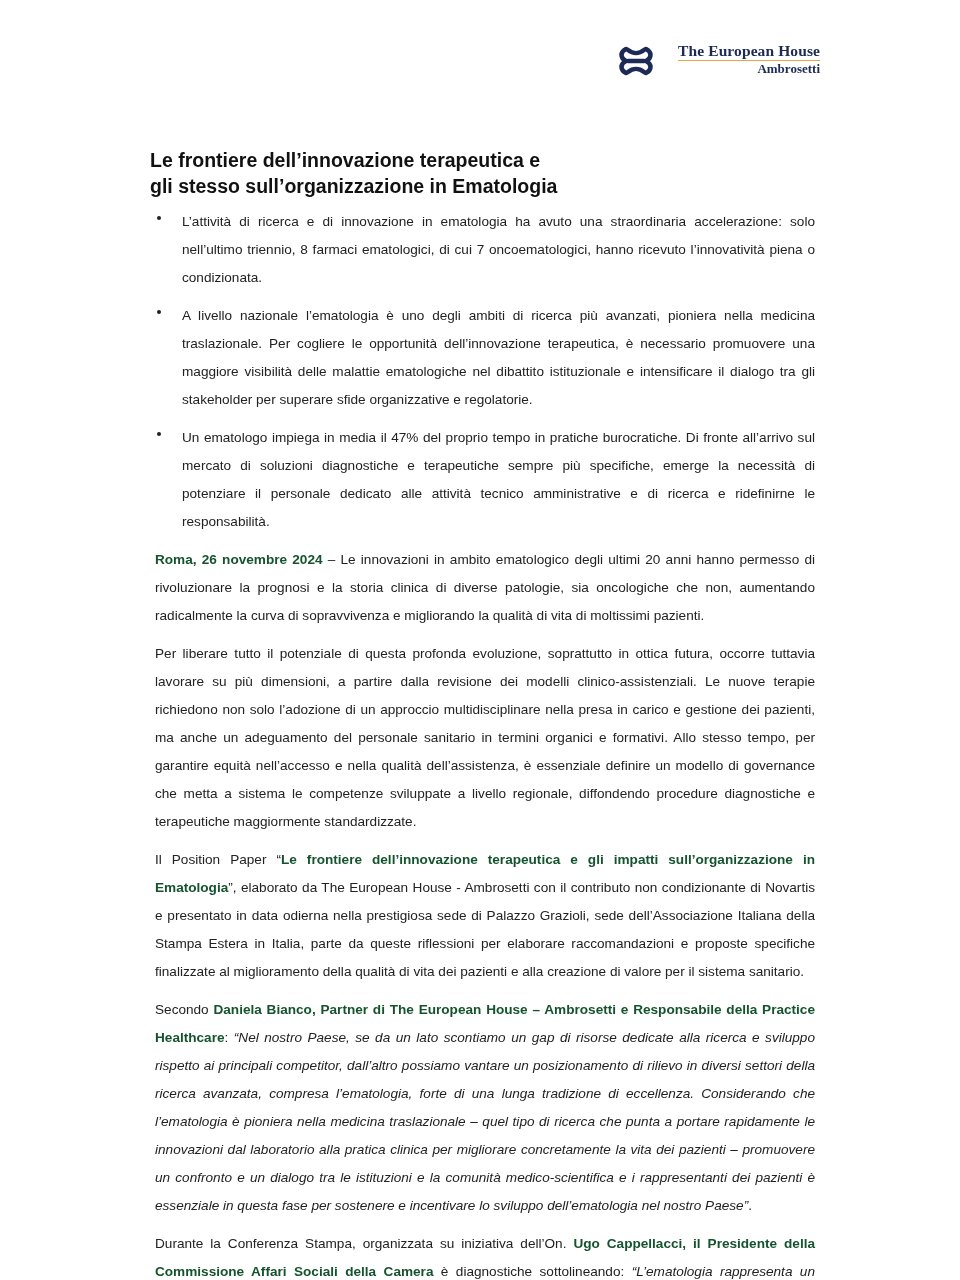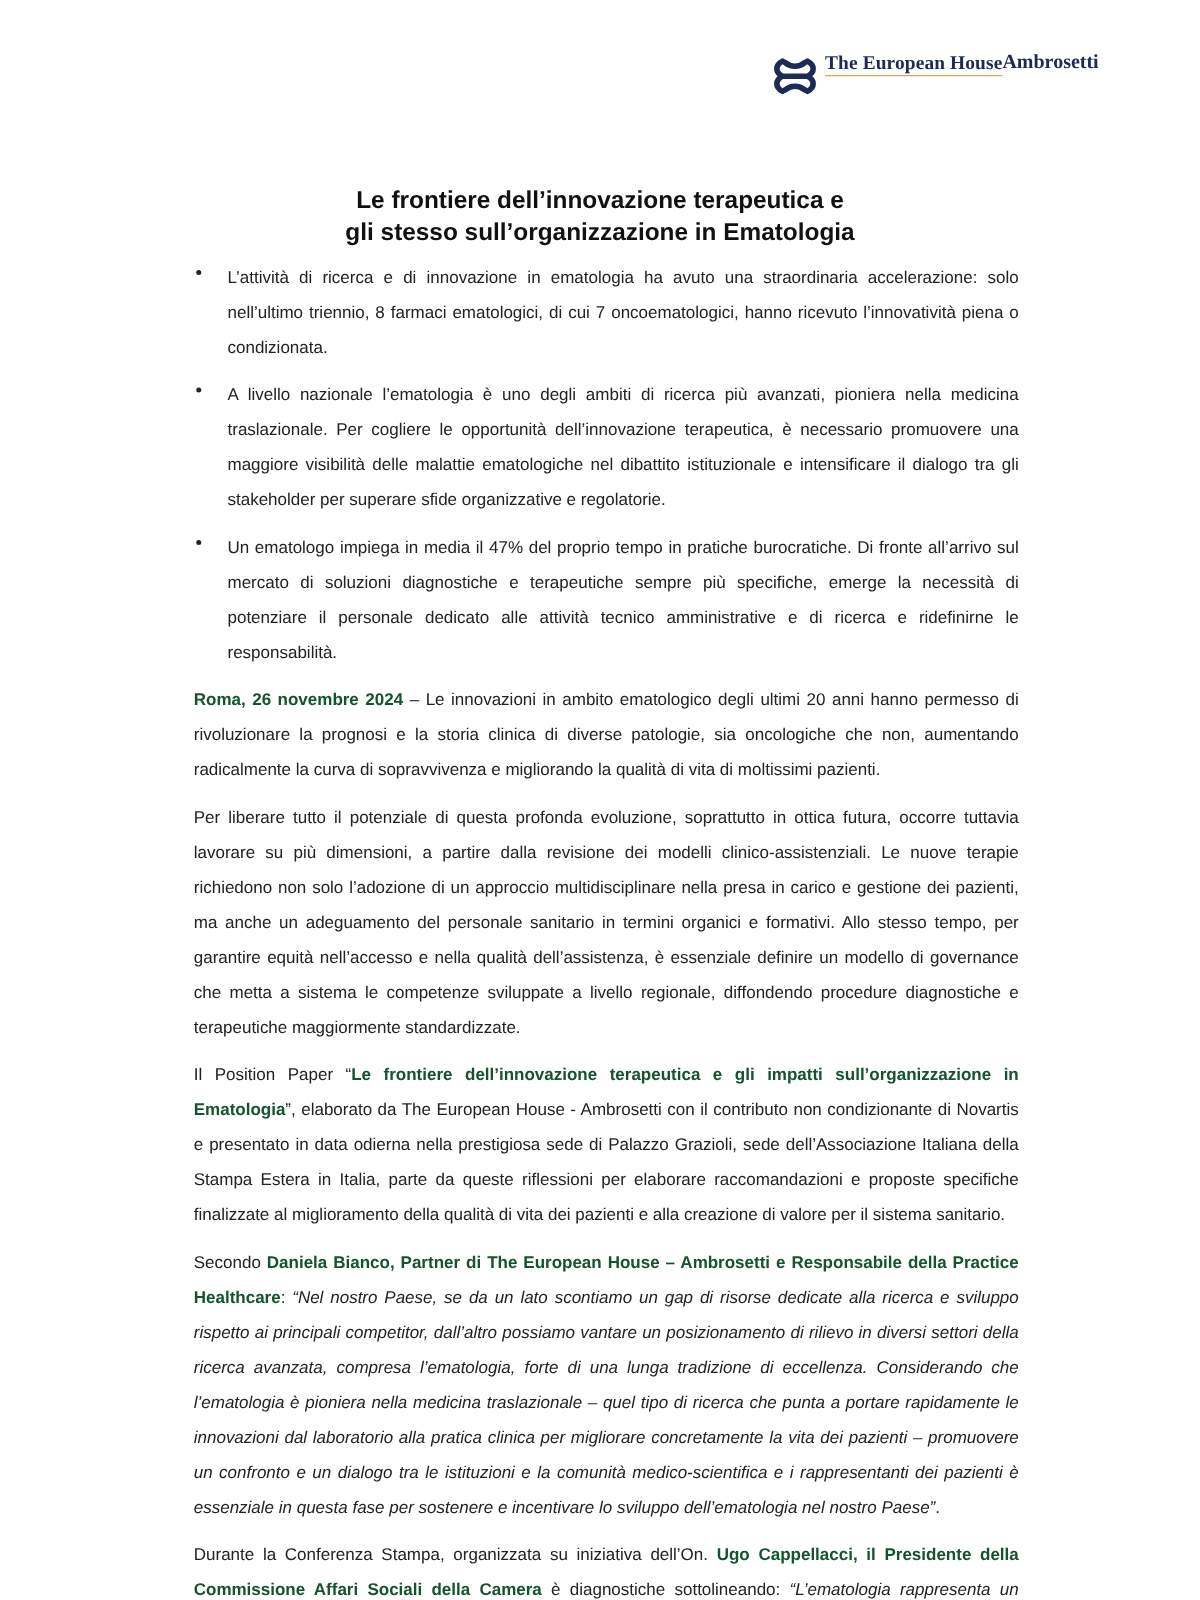--- a/index.html
+++ b/index.html
@@ -5,32 +5,32 @@
   html, body { margin: 0; padding: 0; background: #ffffff; }
   body {
     width: 960px; height: 1280px; position: relative; overflow: hidden;
     font-family: "Liberation Sans", sans-serif; color: #1a1a1a;
   }
   .logo {
     position: absolute; left: 618px; top: 42px; width: 205px; height: 40px;
     display: flex; align-items: flex-start;
   }
   .logo-mark { width: 36px; height: 34px; margin-right: 6px; margin-top: 2px; }
-  .logo-text { display: flex; flex-direction: row; align-items: flex-start; width: 160px; }
+  .logo-text { display: flex; flex-direction: column; align-items: flex-end; width: 160px; }
   .logo-name {
     font-family: "Liberation Serif", serif; font-weight: bold; font-size: 15.5px;
     color: #1c2a55; letter-spacing: 0.1px; line-height: 17px;
     border-bottom: 1.5px solid #e3a84a; padding-bottom: 1px; white-space: nowrap;
   }
   .logo-sub {
-    font-family: "Liberation Serif", serif; font-weight: bold; font-size: 16px;
+    font-family: "Liberation Serif", serif; font-weight: bold; font-size: 13px;
     color: #1c2a55; line-height: 14px; margin-top: 1px;
   }
   .title {
-    position: absolute; left: 150px; top: 147px; width: 660px; text-align: center;
+    position: absolute; left: 150px; top: 147px; width: 660px; 
     font-weight: bold; font-size: 19.5px; line-height: 26px; color: #111;
   }
   .content {
     position: absolute; left: 155px; top: 208px; width: 660px;
     font-size: 13.6px; line-height: 28px; color: #222;
   }
   ul.bullets { margin: 0; padding: 0; list-style: none; }
   ul.bullets li {
     position: relative; padding-left: 27px; text-align: justify; margin-bottom: 10px;
   }

